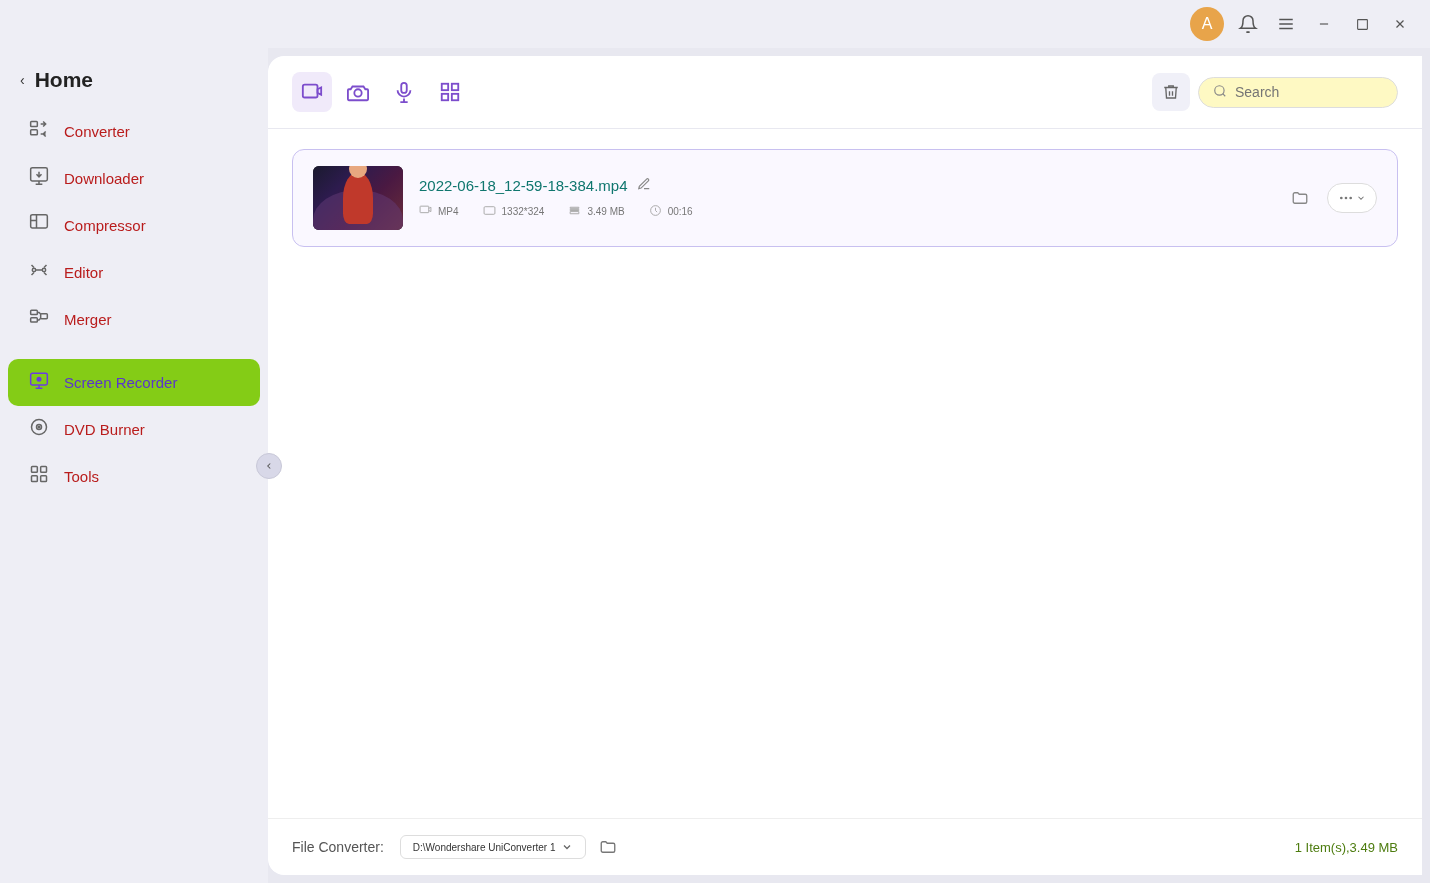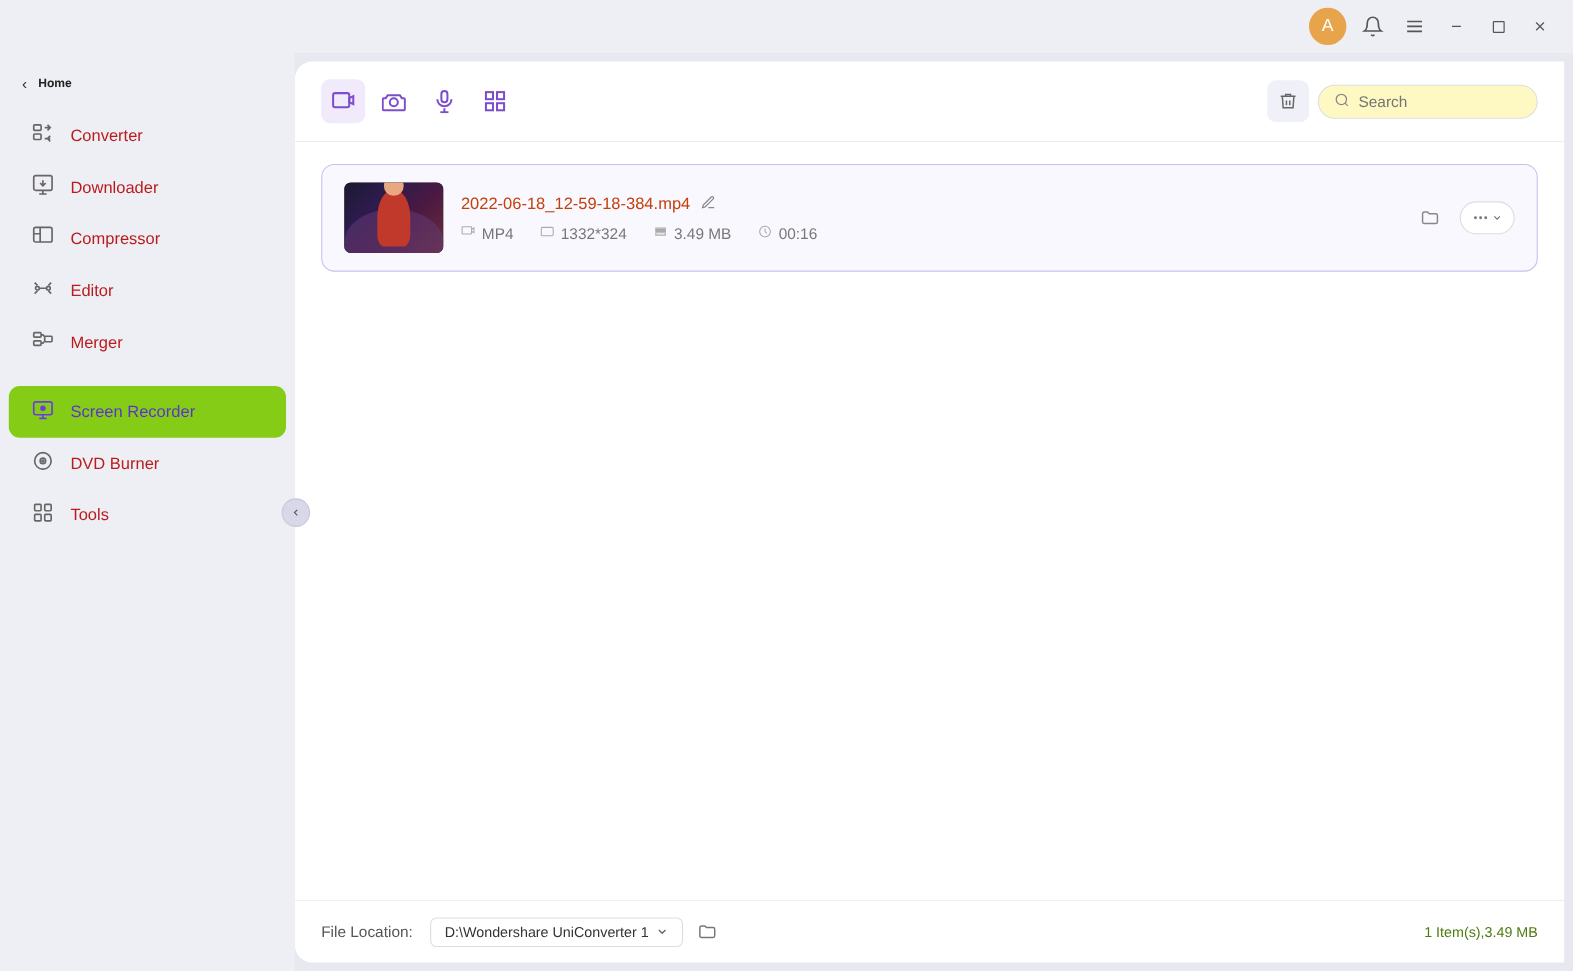--- a/index.html
+++ b/index.html
@@ -87,21 +87,21 @@
       align-items: center;
       gap: 10px;
       padding: 8px 20px 16px 20px;
       cursor: pointer;
     }
     .sidebar-home-chevron {
       font-size: 14px;
       color: #333;
     }
     .sidebar-home-label {
-      font-size: 11px;
+      font-size: 21px;
       font-weight: 600;
       color: #222;
     }
     .sidebar-item {
       display: flex;
       align-items: center;
       gap: 14px;
       padding: 11px 20px;
       cursor: pointer;
       border-radius: 10px;
@@ -298,37 +298,37 @@
     }
     .file-name-row {
       display: flex;
       align-items: center;
       gap: 10px;
       margin-bottom: 10px;
     }
     .file-name {
       font-size: 15px;
       font-weight: 500;
-      color: #c2410c;
+      color: #0f766e;
     }
     .file-edit-icon {
       font-size: 14px;
       color: #888;
       cursor: pointer;
     }
     .file-meta {
       display: flex;
       align-items: center;
       gap: 24px;
     }
     .file-meta-item {
       display: flex;
       align-items: center;
       gap: 6px;
-      font-size: 14px;
+      font-size: 10px;
       color: #777;
     }
     .meta-icon {
       font-size: 13px;
       color: #aaa;
     }
     .file-actions {
       display: flex;
       align-items: center;
       gap: 10px;
@@ -380,21 +380,21 @@
       gap: 8px;
     }
     .location-select {
       display: flex;
       align-items: center;
       gap: 6px;
       background: white;
       border: 1.5px solid #ddd;
       border-radius: 6px;
       padding: 5px 12px;
-      font-size: 13px;
+      font-size: 10px;
       color: #333;
       cursor: pointer;
     }
     .location-folder-btn {
       width: 28px;
       height: 28px;
       display: flex;
       align-items: center;
       justify-content: center;
       cursor: pointer;
@@ -670,21 +670,21 @@
             </svg>
             <svg width="10" height="10" viewBox="0 0 24 24" fill="none" stroke="#777" stroke-width="2.5">
               <polyline points="6 9 12 15 18 9"></polyline>
             </svg>
           </button>
         </div>
       </div>
     </div>
 
     <div class="footer">
-      <span class="footer-label">File Location:</span>
+      <span class="footer-label">File Converter:</span>
       <div class="footer-location">
         <div class="location-select">
           <span>D:\Wondershare UniConverter 1</span>
           <svg width="12" height="12" viewBox="0 0 24 24" fill="none" stroke="#666" stroke-width="2.5">
             <polyline points="6 9 12 15 18 9"></polyline>
           </svg>
         </div>
         <div class="location-folder-btn">
           <svg width="18" height="18" viewBox="0 0 24 24" fill="none" stroke="#777" stroke-width="1.8">
             <path d="M3 7a2 2 0 0 1 2-2h4l2 2h8a2 2 0 0 1 2 2v8a2 2 0 0 1-2 2H5a2 2 0 0 1-2-2V7z"></path>

